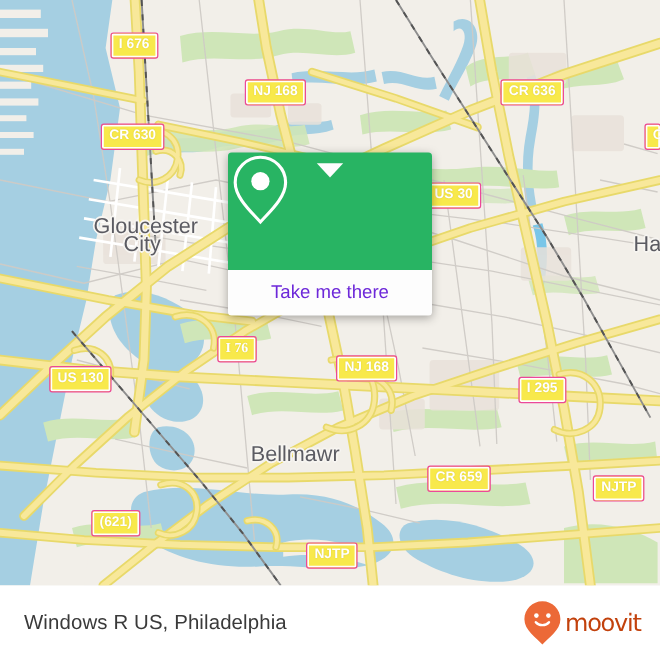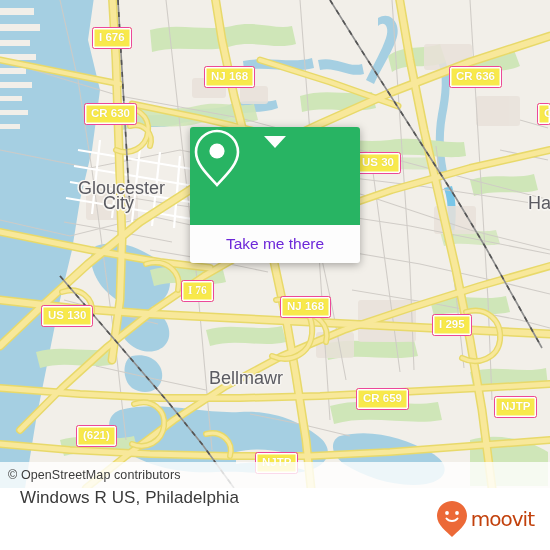--- a/index.html
+++ b/index.html
@@ -68,21 +68,21 @@
   .callout-tail{
     position:absolute;left:50%;margin-left:-11px;top:136px;
     width:0;height:0;border-left:11px solid transparent;
     border-right:11px solid transparent;border-top:12px solid #fdfdfd;
   }
   .pin-outline{display:block;}
 
   
   .footer{
     position:absolute;left:0;top:488px;width:550px;height:62px;
-    background:#ffffff;display:flex;
+    background:#ffffff;display:flex;align-items:center;
     justify-content:space-between;box-sizing:border-box;
     padding:0 16px 0 20px;
   }
   .footer-title{font-size:17px;color:#3a3a3a;letter-spacing:.1px;}
   .brand{display:flex;align-items:center;gap:3px;}
   .brand-word{
     font-size:20px;font-weight:normal;color:#c2410c;letter-spacing:-1px;
     font-family:"DejaVu Sans", sans-serif;line-height:1;
   }
 </style>
@@ -285,21 +285,21 @@
           <path d="M 118,0 L 122,70 L 126,140 L 130,210"></path>
           <path d="M 330,0 L 360,48 L 392,98 L 424,148 L 456,198 L 486,248 L 514,298 L 542,348"></path>
           <path d="M 60,276 L 96,318 L 132,360 L 168,402 L 202,444 L 234,488"></path>
         </g>
 
       </g>
     </svg>
 
     <div class="shield" style="left:92px;top:27px;">I 676</div>
     <div class="shield" style="left:204px;top:66px;">NJ 168</div>
-    <div class="shield" style="left:417px;top:66px;margin-left:32px;">CR 636</div>
+    <div class="shield" style="left:417px;top:66px;">CR 636</div>
     <div class="shield" style="left:84px;top:103px;">CR 630</div>
     <div class="shield" style="left:355px;top:152px;">US 30</div>
     <div class="shield" style="left:537px;top:103px;overflow:hidden;width:13px;">CR</div>
     <div class="shield" style="left:41px;top:305px;">US 130</div>
     <div class="shield" style="left:181px;top:280px;font-family:Liberation Serif, serif;">I 76</div>
     <div class="shield" style="left:280px;top:296px;">NJ 168</div>
     <div class="shield" style="left:432px;top:314px;">I 295</div>
     <div class="shield" style="left:356px;top:388px;">CR 659</div>
     <div class="shield" style="left:494px;top:396px;">NJTP</div>
     <div class="shield" style="left:76px;top:425px;">(621)</div>
@@ -316,23 +316,20 @@
           <path d="M27 4 C 15.4 4 6 13.4 6 25 C 6 38 20 50 27 58 C 34 50 48 38 48 25 C 48 13.4 38.6 4 27 4 Z" fill="none" stroke="#ffffff" stroke-width="2.6"></path>
           <circle cx="27" cy="24" r="7.6" fill="#ffffff"></circle>
         </svg>
       </div>
       <div class="callout-bottom">
         <span>Take me there</span>
       </div>
     </div>
     <div class="callout-tail"></div>
 
-    <div class="attrib">
-      <span>© OpenStreetMap contributors</span>
-    </div>
   </div>
 
   <div class="footer">
     <div class="footer-title">Windows R US, Philadelphia</div>
     <div class="brand">
       <svg width="32" height="38" viewBox="0 0 32 38">
         <path d="M16 1 C 7.7 1 1 7.7 1 16 C 1 25.2 11 31.6 16 37 C 21 31.6 31 25.2 31 16 C 31 7.7 24.3 1 16 1 Z" fill="#ec6937"></path>
         <circle cx="11" cy="13" r="1.9" fill="#ffffff"></circle>
         <circle cx="21" cy="13" r="1.9" fill="#ffffff"></circle>
         <path d="M10.5 18.5 C 13 21.8 19 21.8 21.5 18.5" fill="none" stroke="#ffffff" stroke-width="2" stroke-linecap="round"></path>

